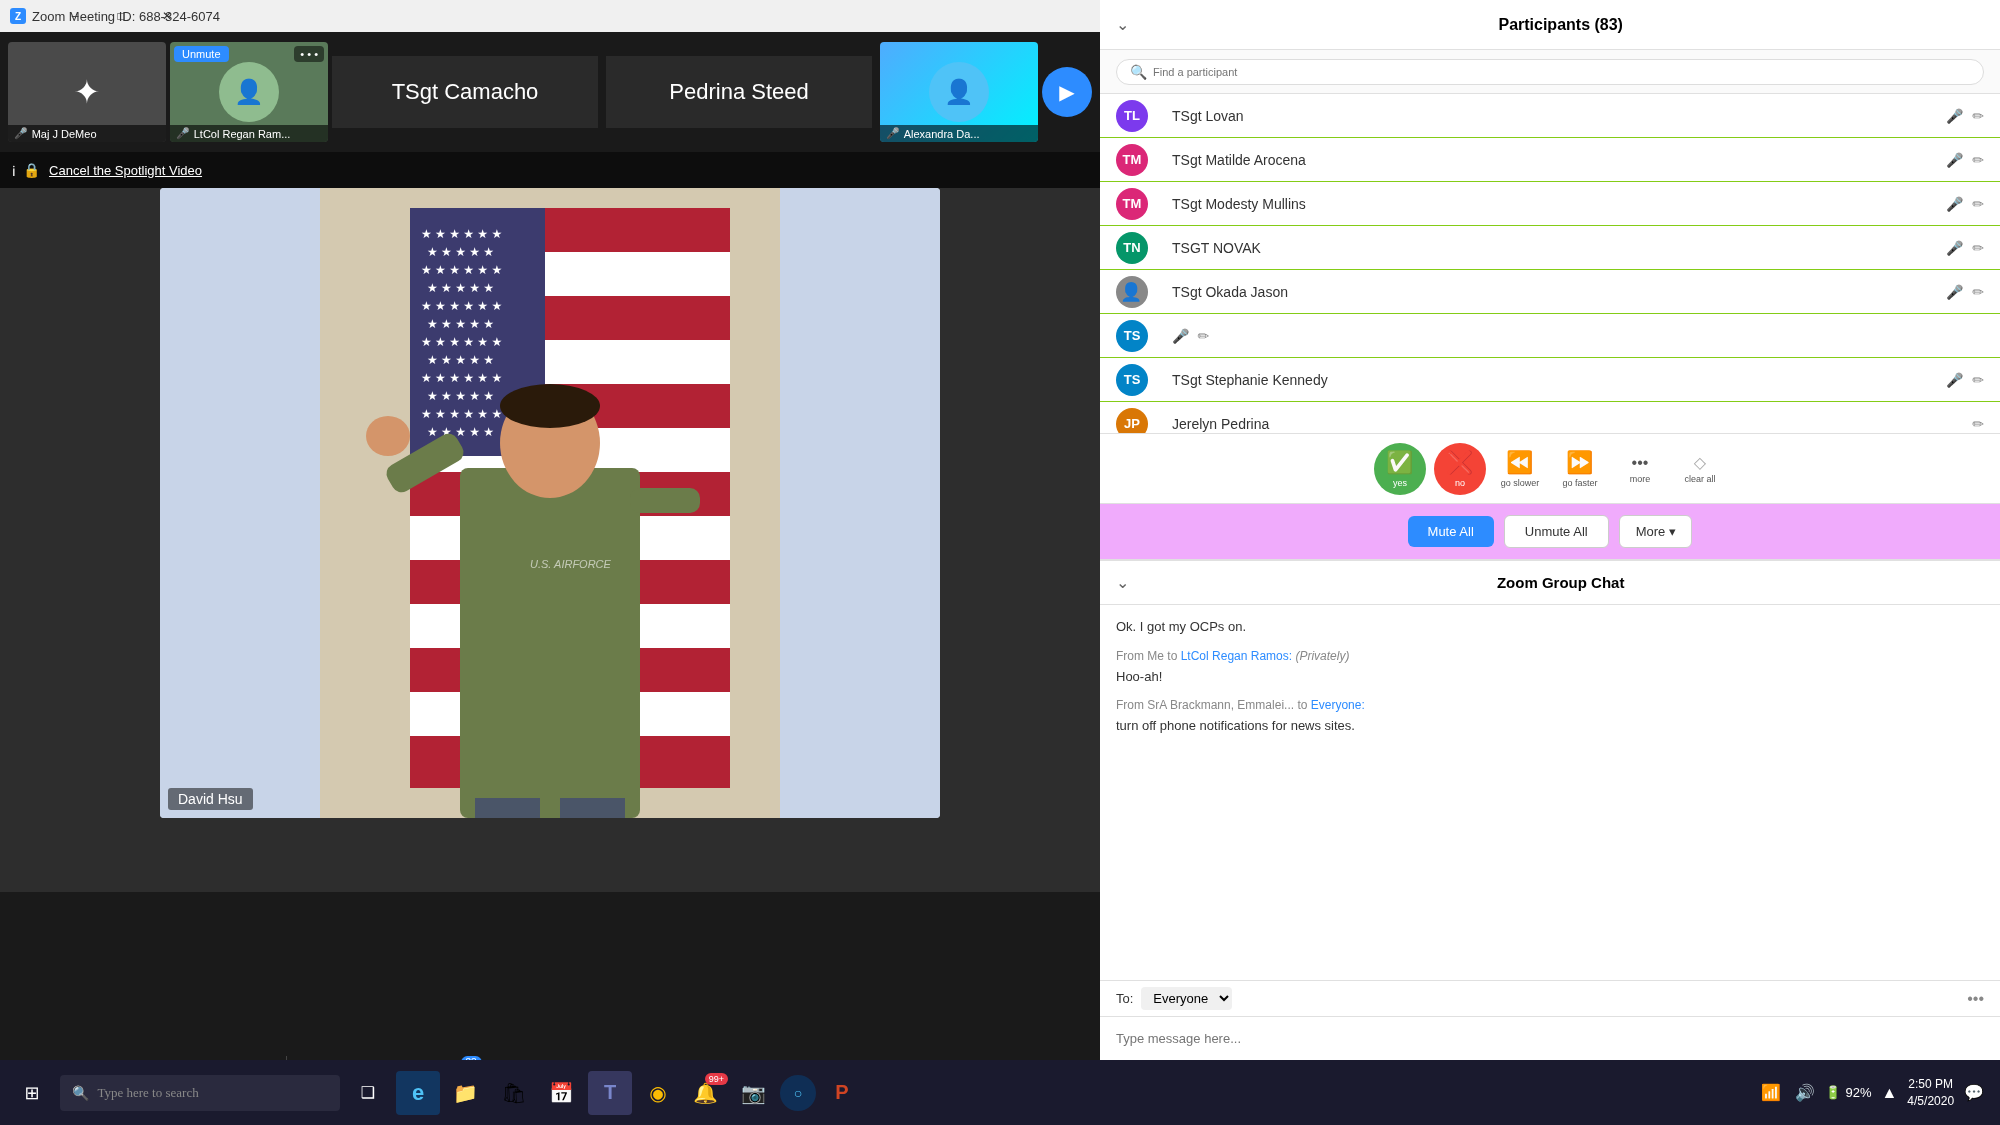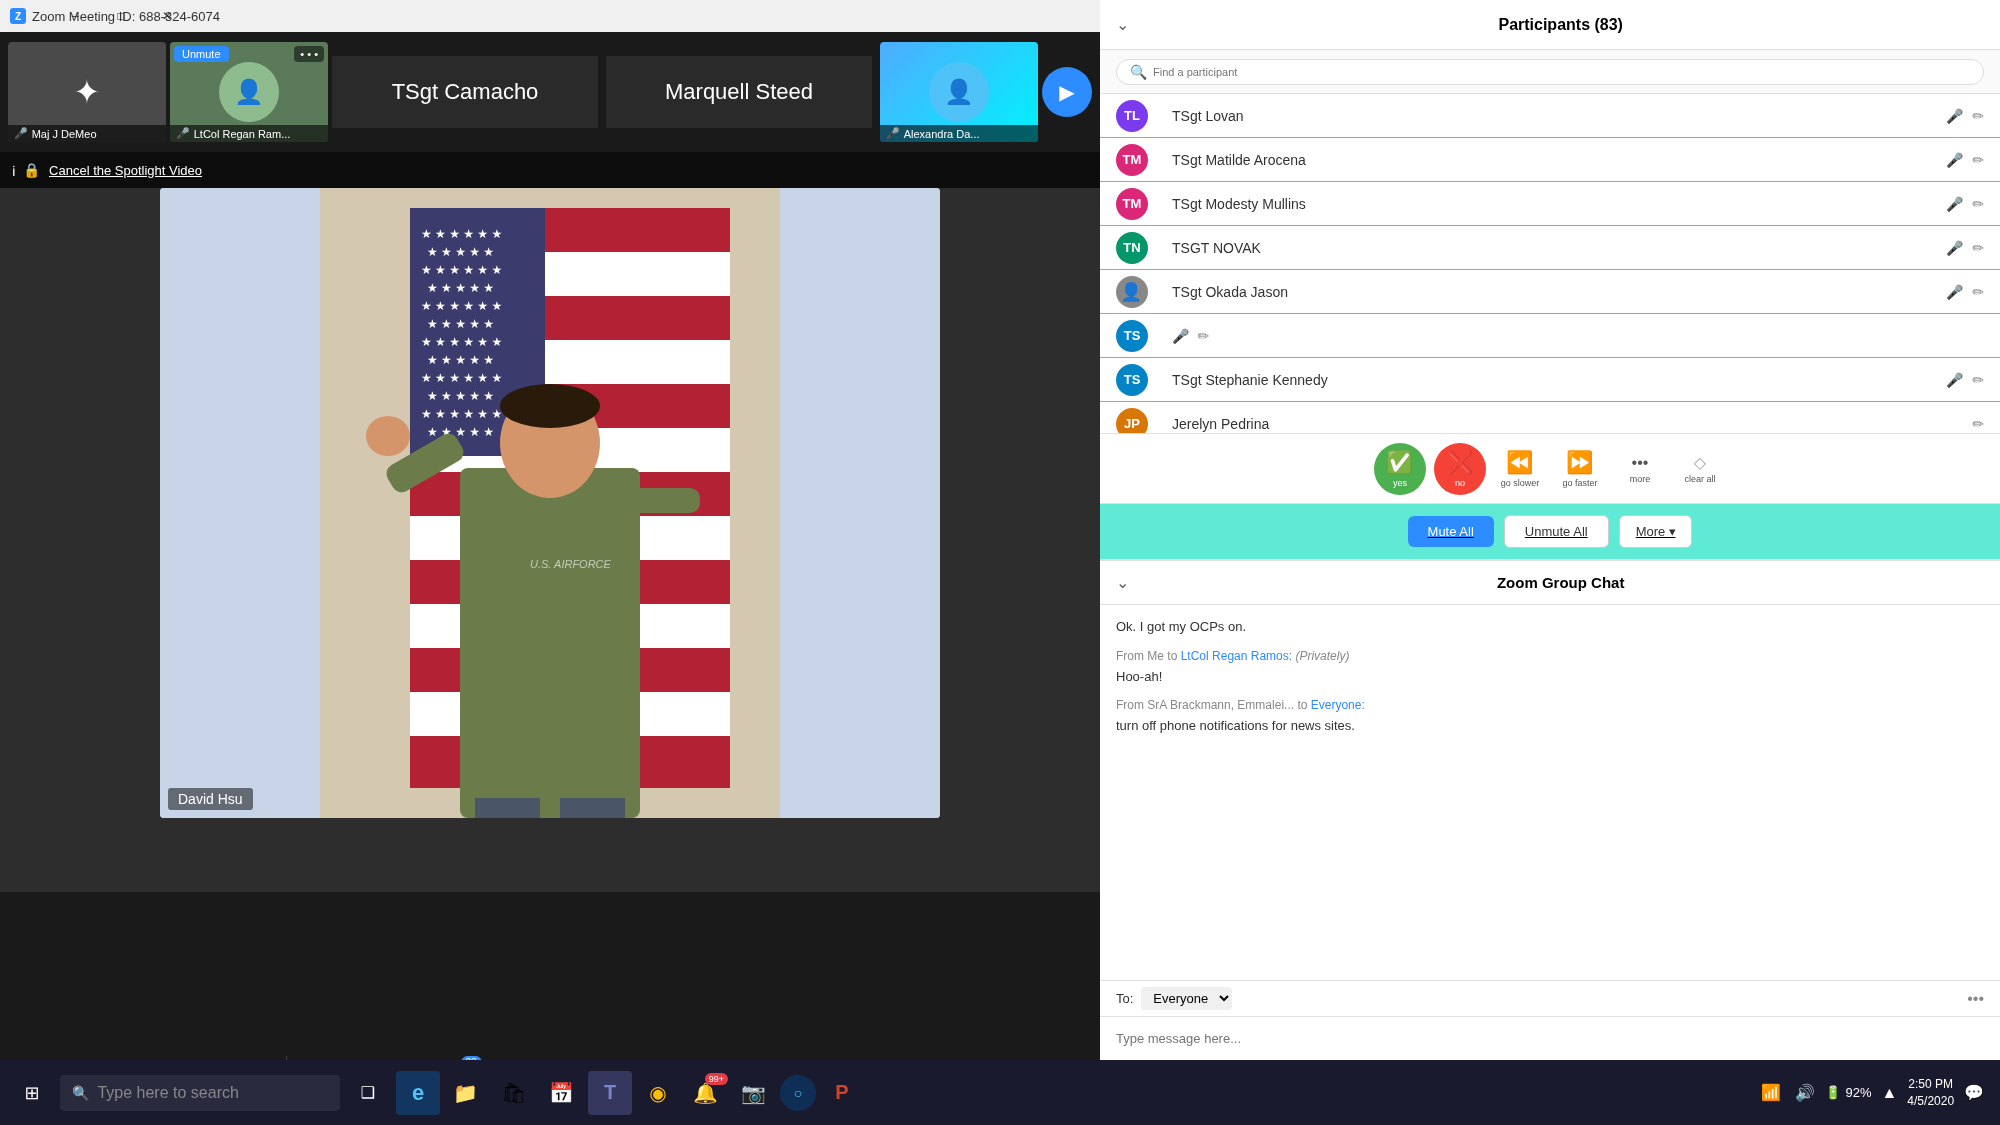--- a/index.html
+++ b/index.html
@@ -176,21 +176,21 @@
     .reaction-btn.green { background: #4caf50; }
     .reaction-btn.green .emoji { color: white; }
     .reaction-btn.green span { color: white; }
     .reaction-btn.red { background: #f44336; }
     .reaction-btn.red .emoji { color: white; }
     .reaction-btn.red span { color: white; }
 
     
     #mute-controls {
       height: 56px; display: flex; align-items: center; justify-content: center;
-      gap: 10px; padding: 0 16px; border-top: 1px solid #e0e0e0; background: #5eead4; text-decoration: underline;
+      gap: 10px; padding: 0 16px; border-top: 1px solid #e0e0e0; background: #f0abfc;
     }
     .mute-all-btn {
       background: #2d8cff; color: white; border: none; border-radius: 6px;
       padding: 8px 20px; font-size: 13px; cursor: pointer; font-weight: 500;
     }
     .unmute-all-btn {
       background: white; color: #333; border: 1px solid #ccc; border-radius: 6px;
       padding: 8px 20px; font-size: 13px; cursor: pointer;
     }
     .more-dropdown-btn {
@@ -320,21 +320,21 @@
         <span>🎤</span>
         <span>LtCol Regan Ram...</span>
       </div>
     </div>
 
     <div class="name-display-tile">
       <span>TSgt Camacho</span>
     </div>
 
     <div class="name-display-tile" style="margin:0 4px;">
-      <span>Marquell Steed</span>
+      <span>Pedrina Steed</span>
     </div>
 
     <div class="thumb-tile thumb-photo-3">
       <div style="width:60px;height:60px;border-radius:50%;background:#4fc3f7;display:flex;align-items:center;justify-content:center;font-size:24px;">👤</div>
       <div class="name-tag">
         <span>🎤</span>
         <span>Alexandra Da...</span>
       </div>
     </div>
 
@@ -616,21 +616,21 @@
     </div>
   </div>
 </div>
 
 <div id="taskbar">
   <div class="taskbar-btn">
     <span style="font-size:18px;">⊞</span>
   </div>
   <div class="taskbar-search">
     <span style="font-size:14px;">🔍</span>
-    <span style="color:#888;font-size:16px;">Type here to search</span>
+    <span style="color:#888;font-size:13px;font-family:Liberation Serif, serif;">Type here to search</span>
   </div>
   <div class="taskbar-btn">
     <span style="font-size:16px;">❑</span>
   </div>
   <div class="taskbar-app" style="background:rgba(0,120,212,0.3);">
     <span style="color:#4fc3f7;font-size:22px;font-weight:bold;">e</span>
   </div>
   <div class="taskbar-app">
     <span>📁</span>
   </div>

